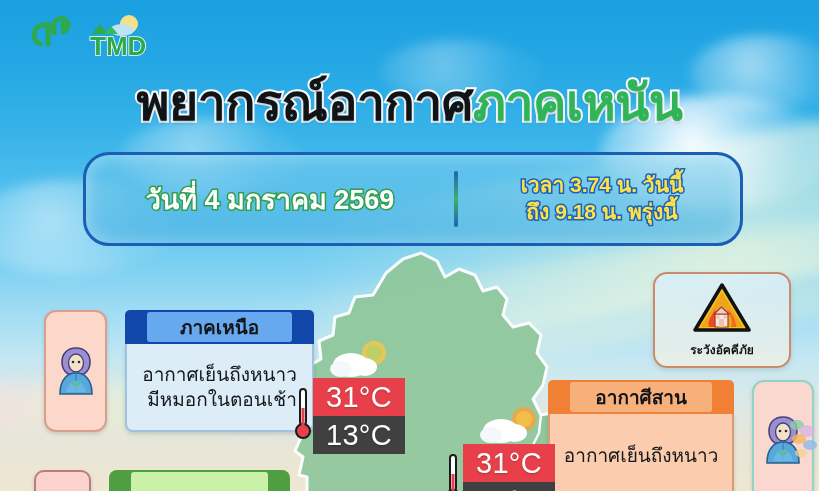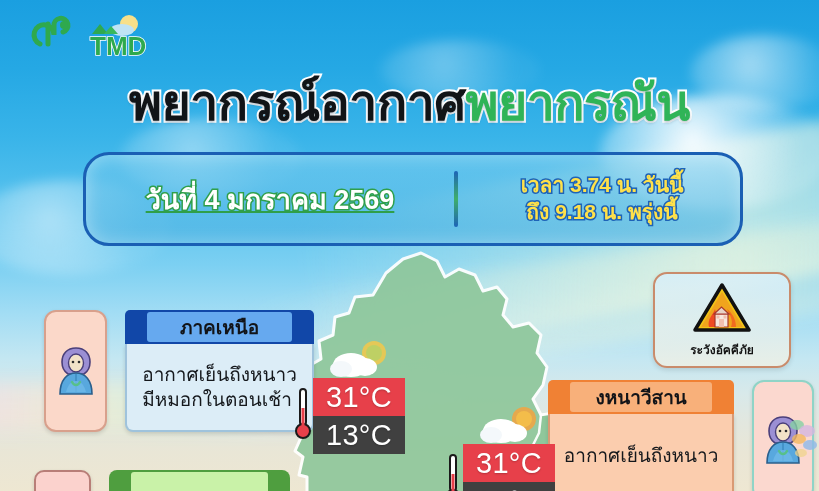--- a/index.html
+++ b/index.html
@@ -137,21 +137,20 @@
     align-items: center;
   }
   .date-left {
     flex: 0 0 368px;
     text-align: center;
     font-size: 27px;
     font-weight: 700;
     color: #ffffff;
     -webkit-text-stroke: 3px #2f9f4a;
     paint-order: stroke fill;
-    text-decoration: underline;
   }
   .date-div {
     width: 4px;
     height: 56px;
     border-radius: 2px;
     background: linear-gradient(180deg, #1d63b8, #3fae6a, #1d63b8);
   }
   .date-right {
     flex: 1;
     text-align: center;
@@ -199,21 +198,21 @@
     bottom: 2px;
     border-radius: 3px;
   }
   .card-head span.lbl { position: relative; z-index: 2; }
   .card-text {
     flex: 1;
     border-radius: 0 0 8px 8px;
     display: flex;
     align-items: center;
     justify-content: center;
-    text-align: left;
+    text-align: right;
     font-size: 19px;
     color: #15181c;
     line-height: 1.32;
     box-shadow: 0 2px 4px rgba(0,0,0,.14);
   }
 
   
   #card-north { left: 44px; top: 310px; width: 270px; height: 122px; }
   #card-north .card-body { width: 198px; margin-left: 6px; }
   #card-north .card-head { background: #1147a8; }
@@ -320,21 +319,21 @@
         <circle cx="103" cy="16" r="9" fill="#f7e08a"></circle>
         <ellipse cx="96" cy="22" rx="12" ry="6" fill="#bfe3f5"></ellipse>
         <path d="M66,26 l8,-10 l8,10 z" fill="#2fa94e"></path>
         <path d="M78,26 l7,-8 l7,8 z" fill="#39b85c"></path>
       </g>
       <text x="64" y="47" font-family="Liberation Sans, sans-serif" font-size="26" font-weight="700" fill="#2fa94e" stroke="#ffffff" stroke-width="1.5" paint-order="stroke">TMD</text>
     </svg>
   </div>
 
   <div class="title-wrap">
-    <span class="title-main">พยากรณ์อากาศ</span><span class="title-accent">พยากรณัน</span>
+    <span class="title-main">พยากรณ์อากาศ</span><span class="title-accent">ภาคเหนัน</span>
   </div>
 
   <div class="datebar">
     <div class="date-left">วันที่ 4 มกราคม 2569</div>
     <div class="date-div"></div>
     <div class="date-right">
       <div>เวลา 3.74 น. วันนี้</div>
       <div>ถึง 9.18 น. พรุ่งนี้</div>
     </div>
   </div>
@@ -375,21 +374,21 @@
         <circle cx="25" cy="18" r="1.3" fill="#2b2b2b"></circle>
         <path d="M6,50 c0,-14 7,-21 16,-21 c9,0 16,7 16,21 z" fill="#58a8de" stroke="#2a5f8c" stroke-width="1.6"></path>
         <path d="M22,30 l0,18" stroke="#3c8ac0" stroke-width="1.4" fill="none"></path>
         <path d="M12,48 c2,-8 6,-11 10,-11 c4,0 8,3 10,11z" fill="#6fb9e8" opacity=".8"></path>
         <path d="M18,38 c2,4 6,4 8,0" stroke="#57c08a" stroke-width="2.4" fill="none" stroke-linecap="round"></path>
       </svg>
     </div>
     <div class="card-body">
       <div class="card-head">
         <span class="ribbon"></span>
-        <span class="lbl">งหนาวีสาน</span>
+        <span class="lbl">อากาศีสาน</span>
       </div>
       <div class="card-text">
         <div>อากาศเย็นถึงหนาว</div>
       </div>
     </div>
   </div>
 
   <div class="rcard" id="card-cut">
     <div class="icon-box"></div>
     <div class="card-body">

